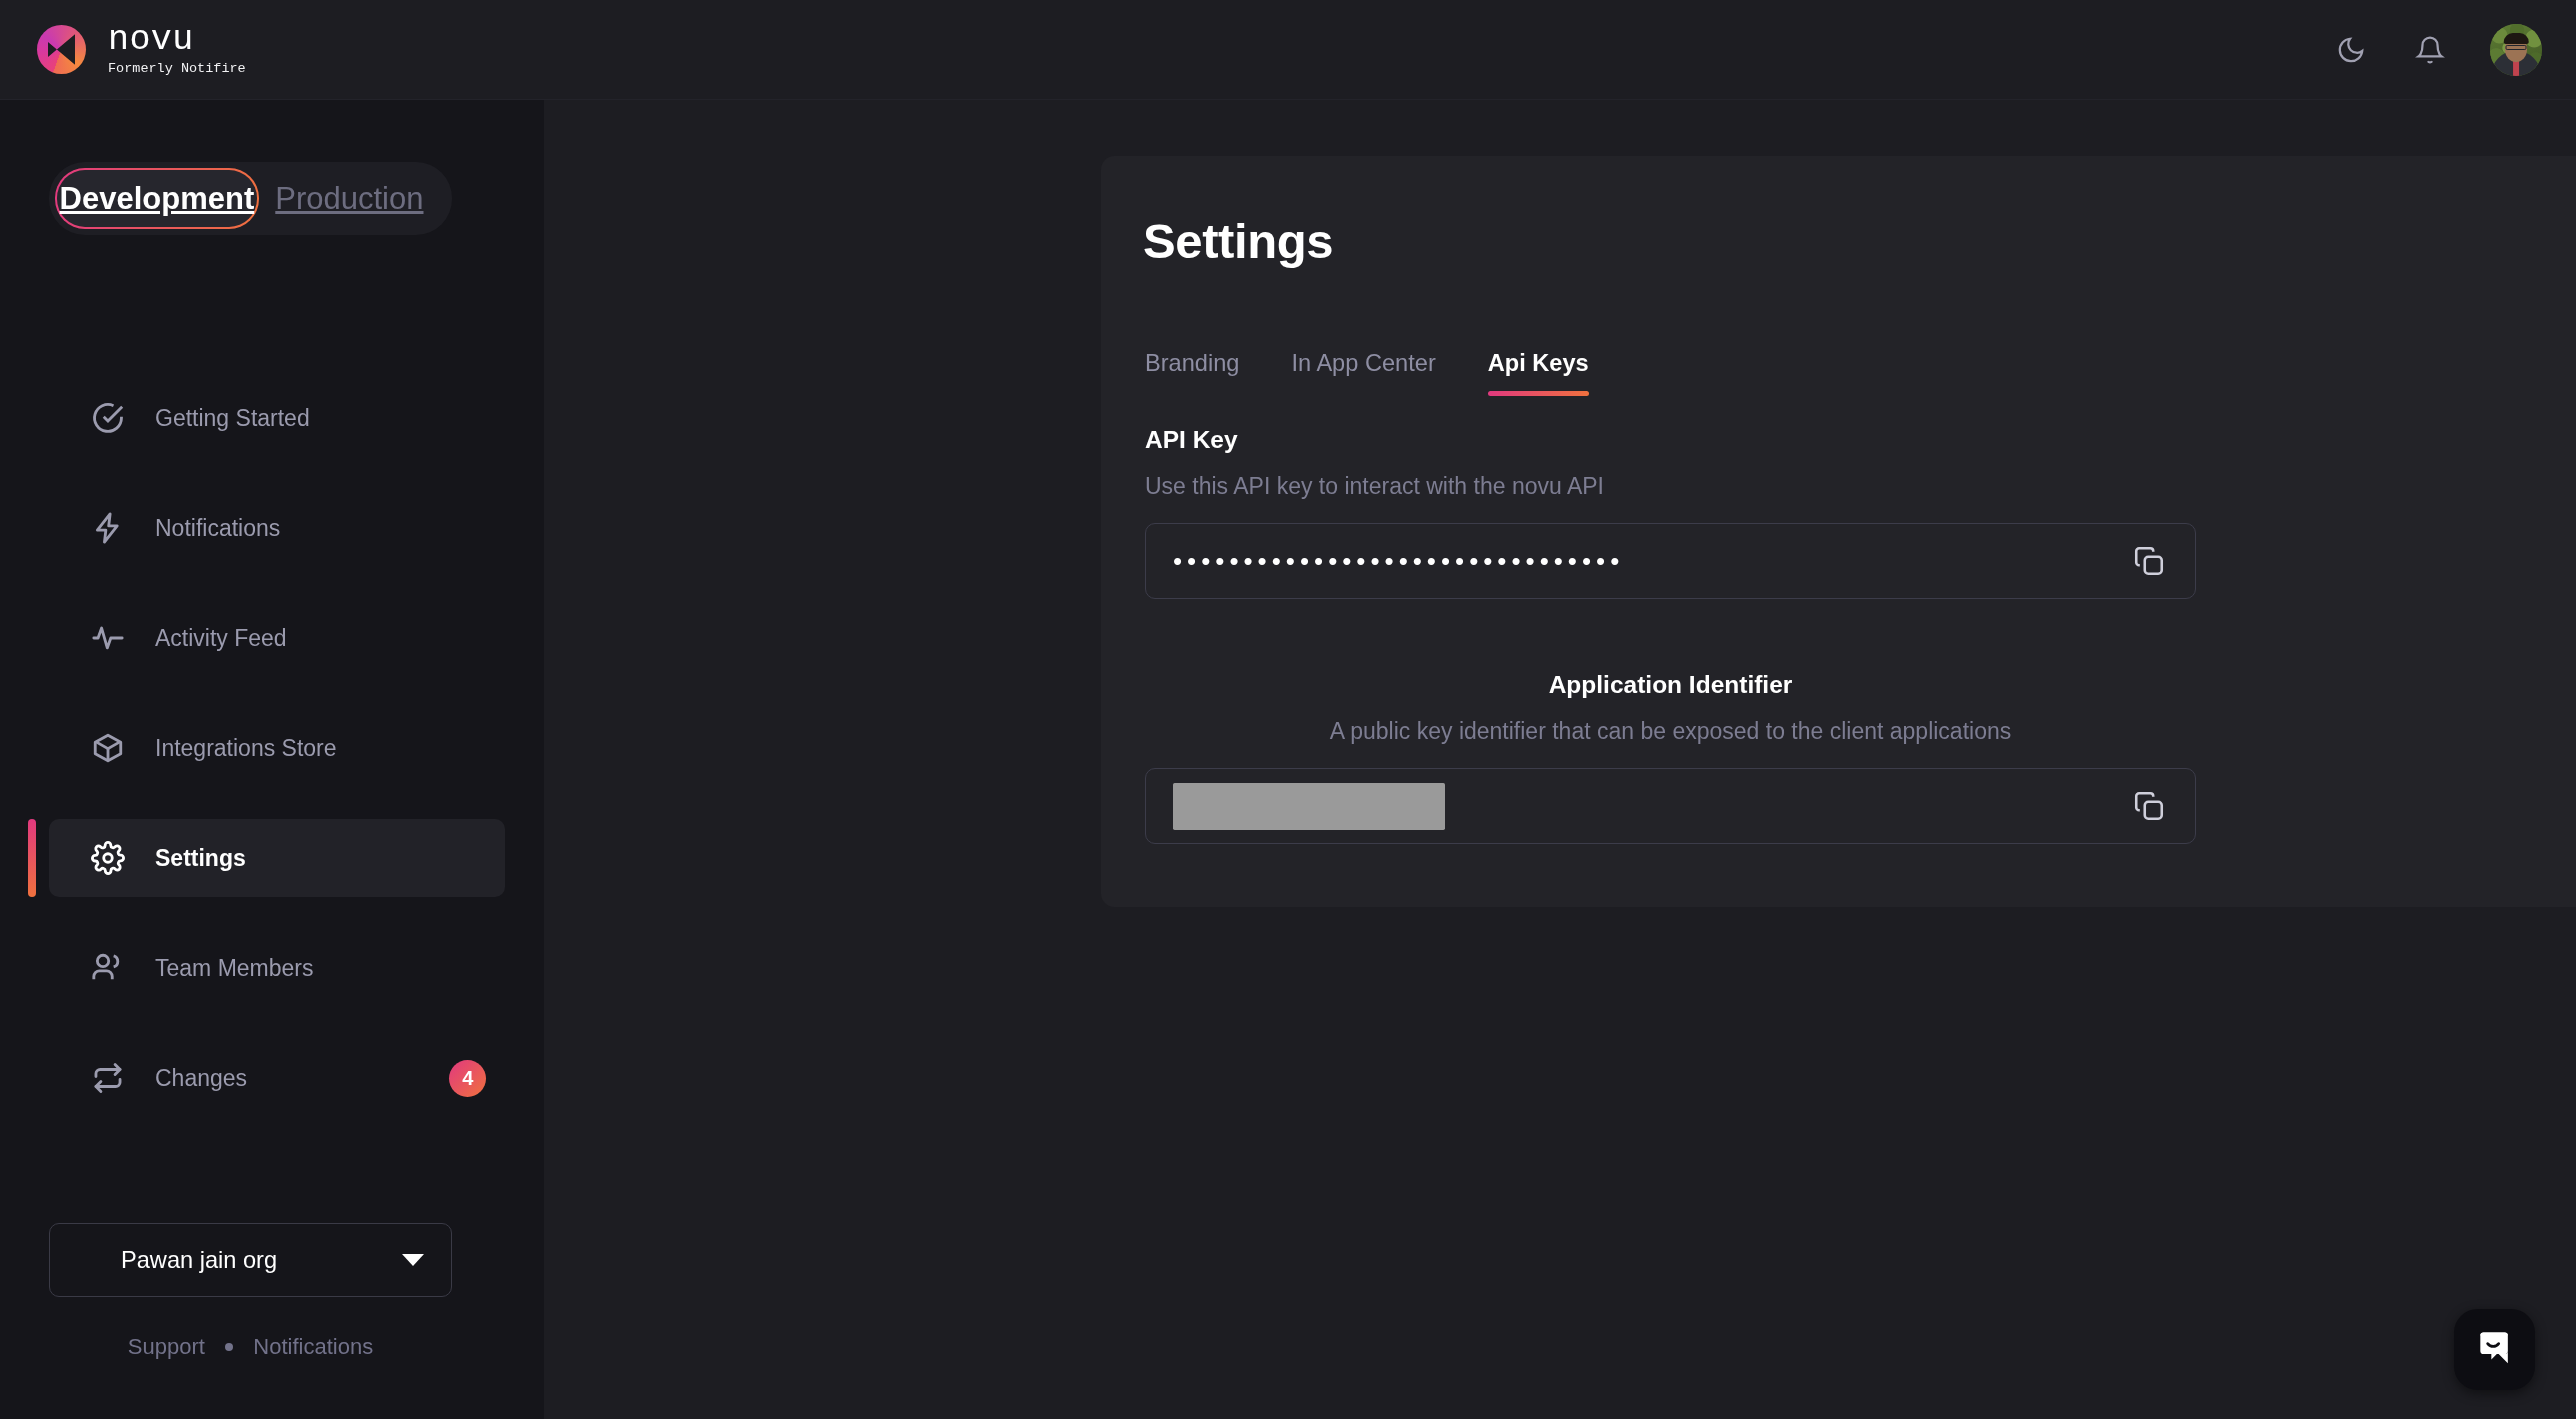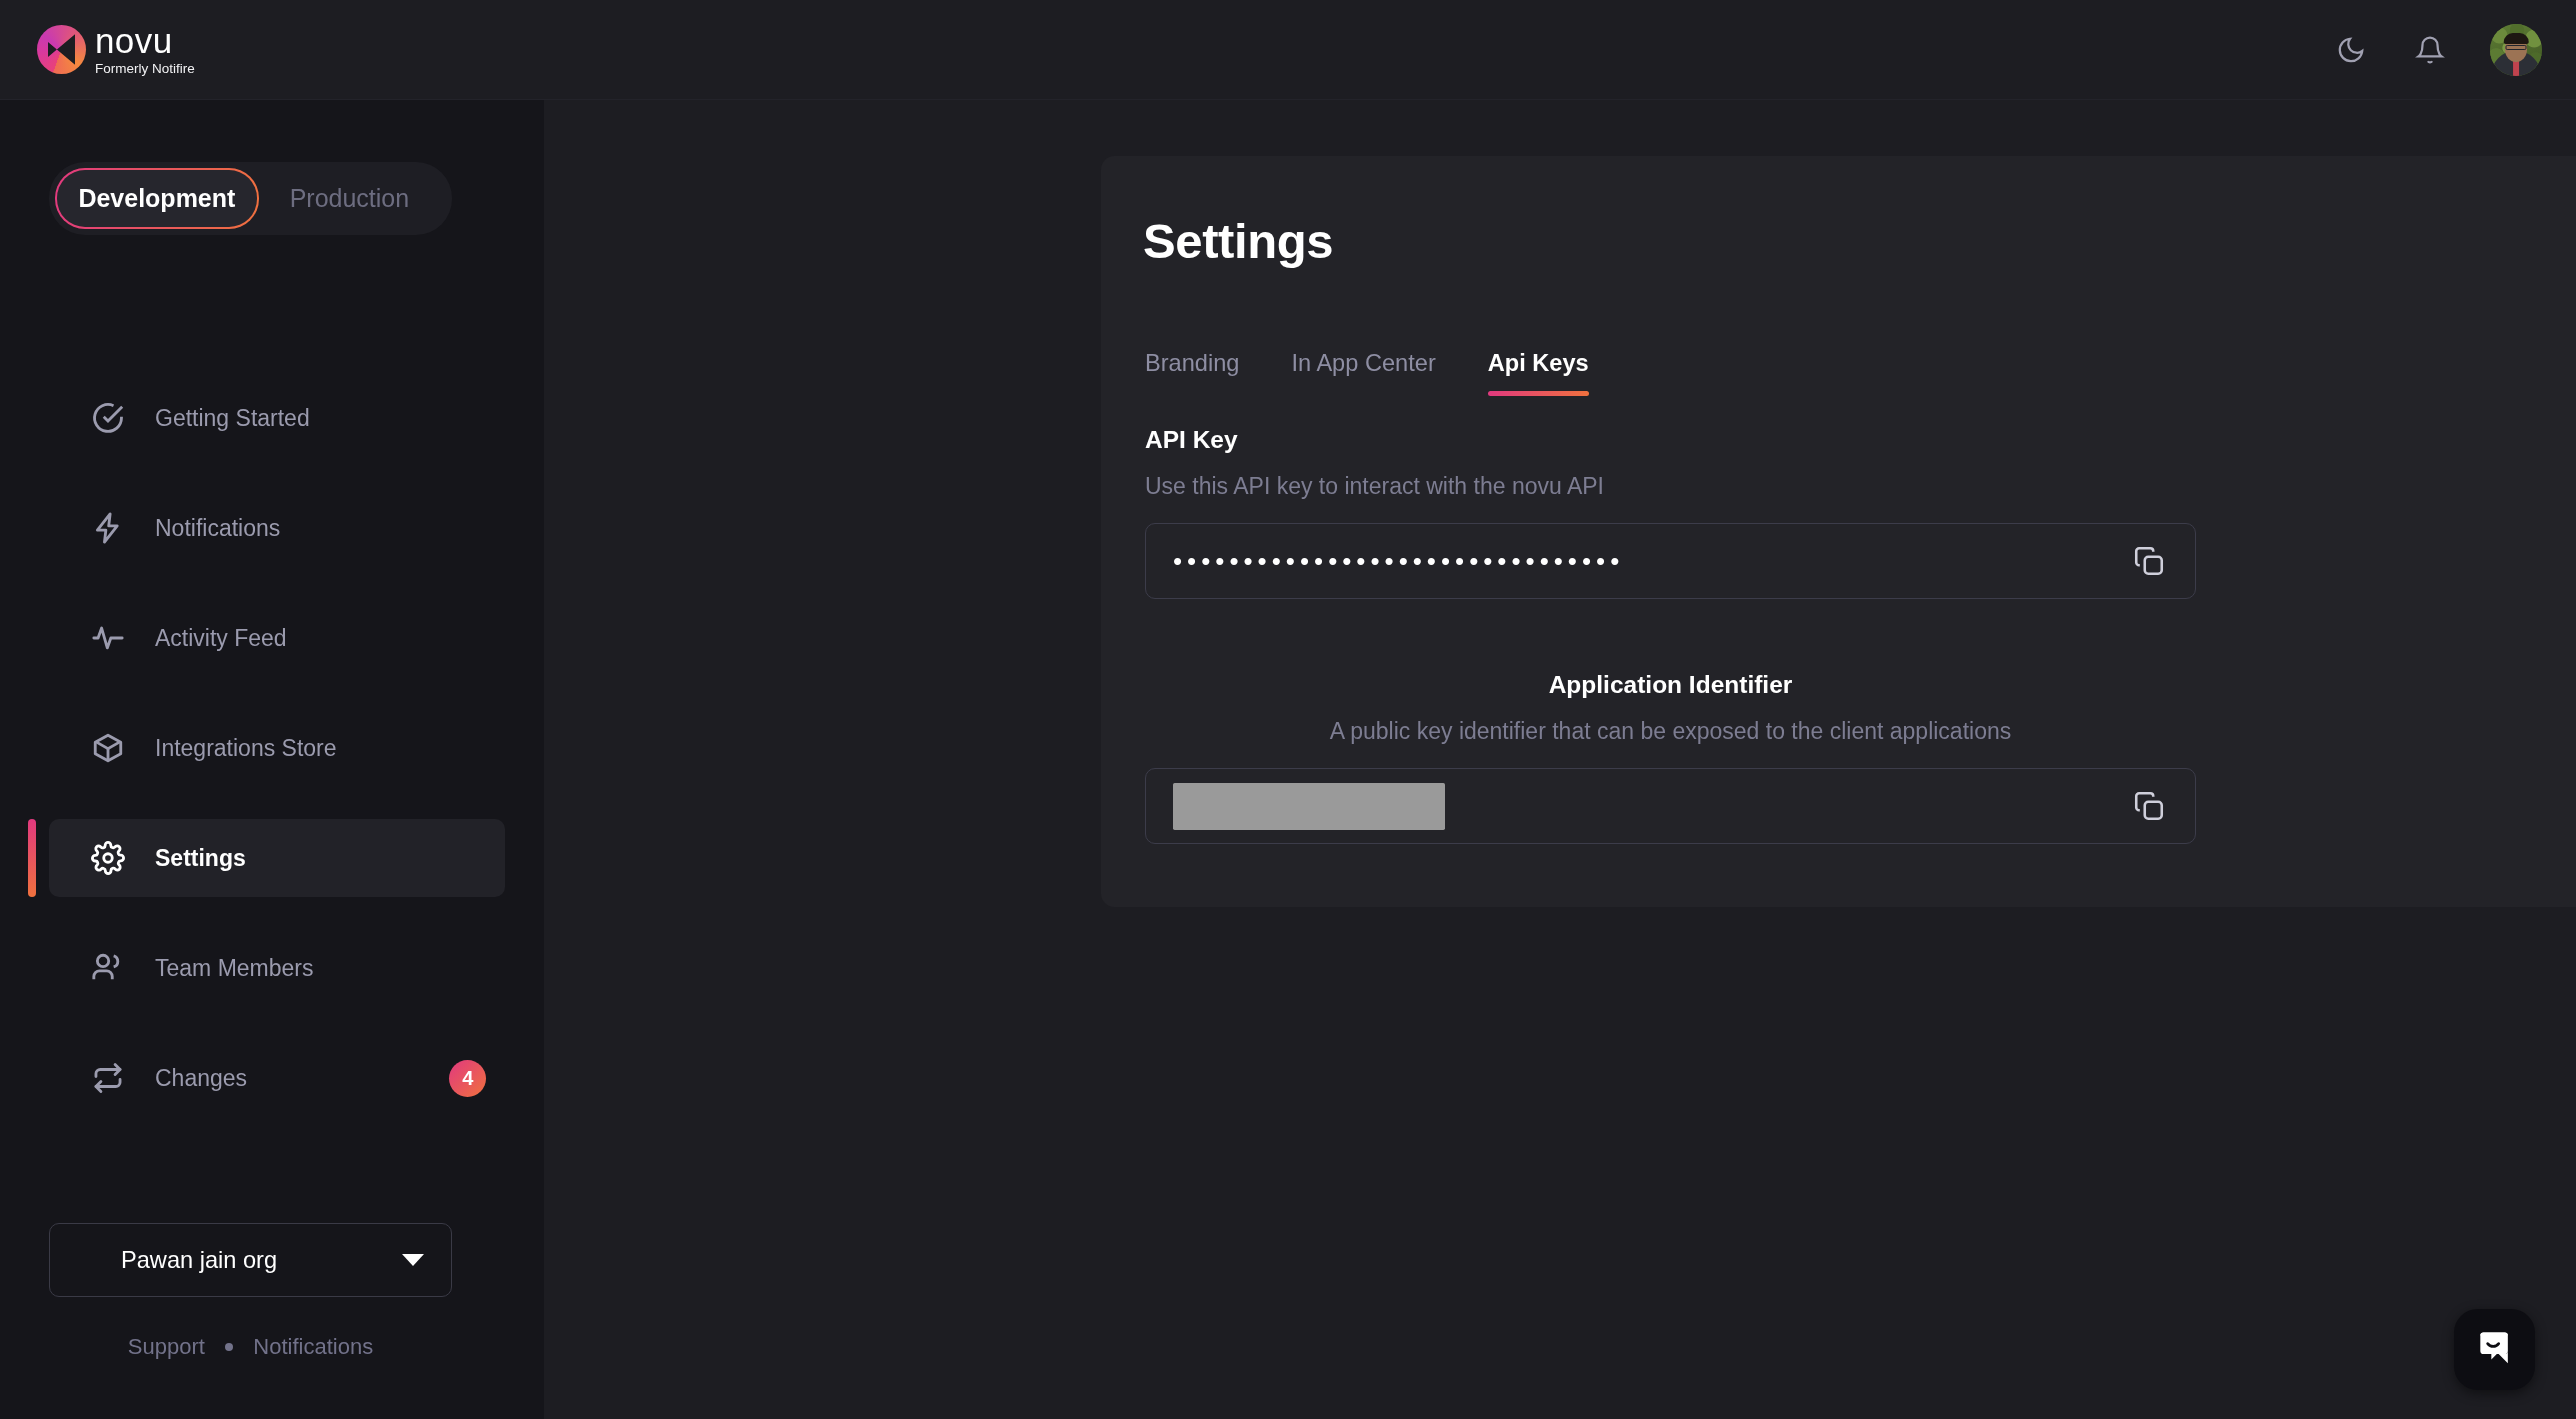--- a/index.html
+++ b/index.html
@@ -13,21 +13,21 @@
 
   
   .header {
     position: absolute; top: 0; left: 0;
     width: 2576px; height: 100px;
     background: #1d1d22;
     border-bottom: 0.8px solid #23232a;
     display: flex; align-items: center;
     z-index: 5;
   }
-  .logo-wrap { display: flex; align-items: center; margin-left: 37px; gap: 9px; }
+  .logo-wrap { display: flex; align-items: center; margin-left: 37px; gap: 22px; font-family: Liberation Mono, monospace; }
   .logo-mark {
     width: 49px; height: 49px; border-radius: 50%;
     background: conic-gradient(from 200deg, #e8417a 0deg, #d9399c 60deg, #c93ab0 110deg, #e0567a 200deg, #f4893f 290deg, #ef6a55 360deg);
     position: relative; overflow: hidden; flex: none;
   }
   .logo-mark svg { position: absolute; inset: 0; }
   .logo-text-block { display: flex; flex-direction: column; justify-content: center; }
   .logo-word {
     font-size: 35px; color: #ffffff; letter-spacing: 0.4px;
     line-height: 1.0; font-weight: 400;
@@ -100,21 +100,21 @@
   
   .env-switch {
     position: absolute; left: 49px; top: 62px;
     width: 403px; height: 73px;
     background: #1e1e24; border-radius: 36px;
     display: flex; align-items: center;
   }
   .env-pill {
     height: 61px; display: flex; align-items: center; justify-content: center;
     border-radius: 30px; cursor: pointer;
-    font-size: 25px; font-weight: 700;
+    font-size: 31px; font-weight: 700; text-decoration: underline;
   }
   .env-pill.active {
     margin-left: 5.9px; width: 204px;
     color: #ffffff;
     background:
       linear-gradient(#26262d, #26262d) padding-box,
       linear-gradient(100deg, #e1397f 0%, #f0713e 100%) border-box;
     border: 2.5px solid transparent;
   }
   .env-pill.inactive {

